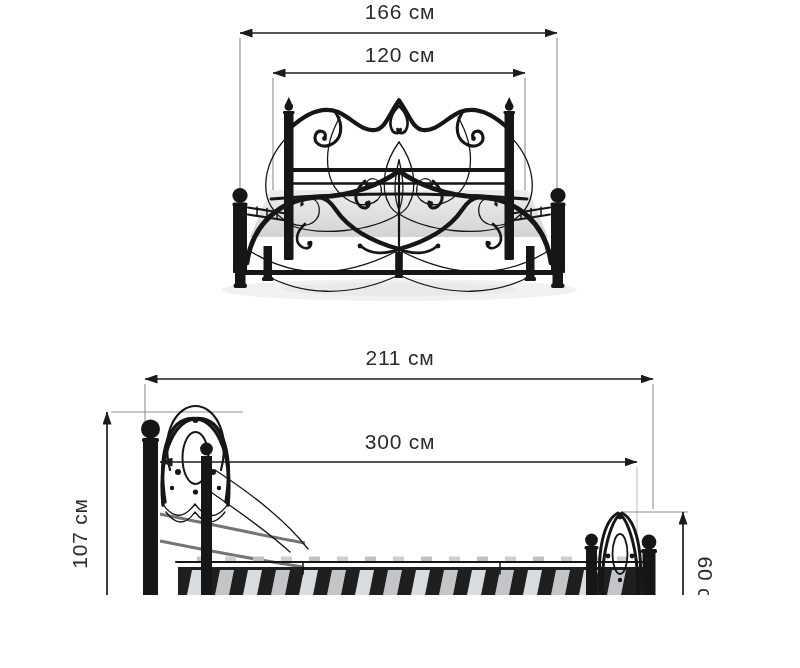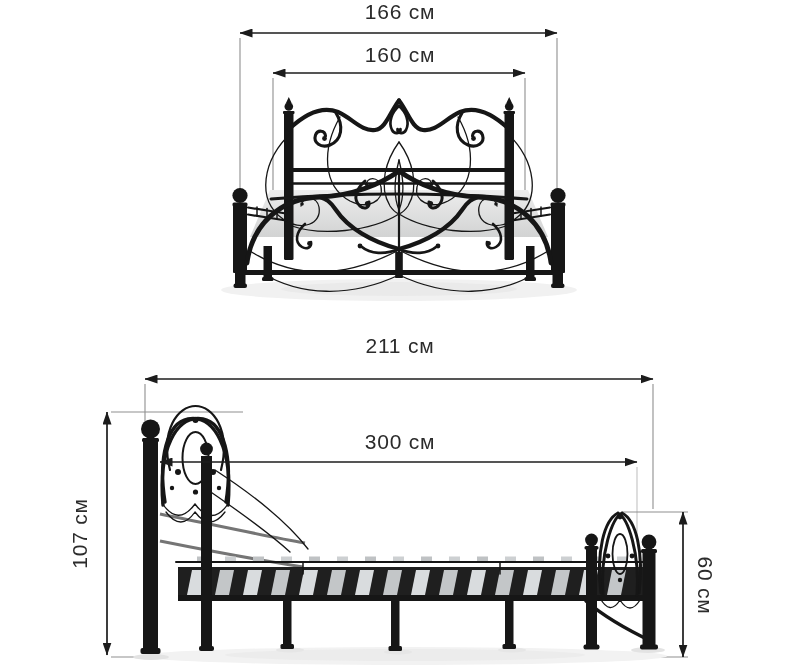--- a/index.html
+++ b/index.html
@@ -1,16 +1,16 @@
 <!DOCTYPE html>
 <html style="--background: #ffffff; --metal: #161616; --dimension_line: #1c1c1c; --extension_line: #8f8f8f; --label_text: #2b2b2b; --platform: #e3e4e4; --slat: #d9dcde; --slat_dark: #c3c6c8; --shadow: #f0f0f0;"><head>
 <meta charset="utf-8">
 <style>
   html,body{margin:0;padding:0;background:var(--background,#fff);}
-  .canvas{position:relative;width:800px;height:668px;background:var(--background,#fff);overflow:hidden;
+  .canvas{position:relative;width:800px;height:595px;background:var(--background,#fff);overflow:hidden;
           font-family:"Liberation Sans",sans-serif;}
   .canvas svg{position:absolute;left:0;top:0;}
   .dim-label{position:absolute;font-family:"Liberation Sans",sans-serif;font-weight:300;font-size:21px;
              line-height:1;color:var(--label_text,#2b2b2b);letter-spacing:.8px;text-align:center;white-space:nowrap;}
   .rot-left{transform:rotate(-90deg);transform-origin:center;}
   .rot-right{transform:rotate(90deg);transform-origin:center;}
   
   .mk{stroke:var(--metal,#161616);fill:none;stroke-linecap:round;}
   .mf{fill:var(--metal,#161616);stroke:none;}
   .wire{stroke:var(--metal,#161616);fill:none;stroke-width:1.3;stroke-linecap:round;}
@@ -236,23 +236,23 @@
   <g>
     <line class="dim" x1="145" y1="379" x2="653" y2="379" marker-start="url(#ah)" marker-end="url(#ah)"></line>
     <line class="dim" x1="160" y1="462" x2="637" y2="462" marker-start="url(#ah)" marker-end="url(#ah)"></line>
     <line class="dim" x1="107" y1="412" x2="107" y2="655" marker-start="url(#ah)" marker-end="url(#ah)"></line>
     <line class="dim" x1="683" y1="512" x2="683" y2="657" marker-start="url(#ah)" marker-end="url(#ah)"></line>
   </g>
 </svg>
 
 <div class="dim-label" style="left:330px;top:1px;width:140px;">166 см</div>
 
-<div class="dim-label" style="left:330px;top:44px;width:140px;">160 см</div>
-
-<div class="dim-label" style="left:330px;top:335px;width:140px;">211 см</div>
+<div class="dim-label" style="left:330px;top:44px;width:140px;">120 см</div>
+
+<div class="dim-label" style="left:330px;top:347px;width:140px;">211 см</div>
 
 <div class="dim-label" style="left:330px;top:431px;width:140px;">300 см</div>
 
 <div class="dim-label rot-left" style="left:29px;top:523px;width:100px;height:21px;">107 см</div>
 
 <div class="dim-label rot-right" style="left:655px;top:575px;width:100px;height:21px;">60 см</div>
 
 </div>
 
 </body></html>

